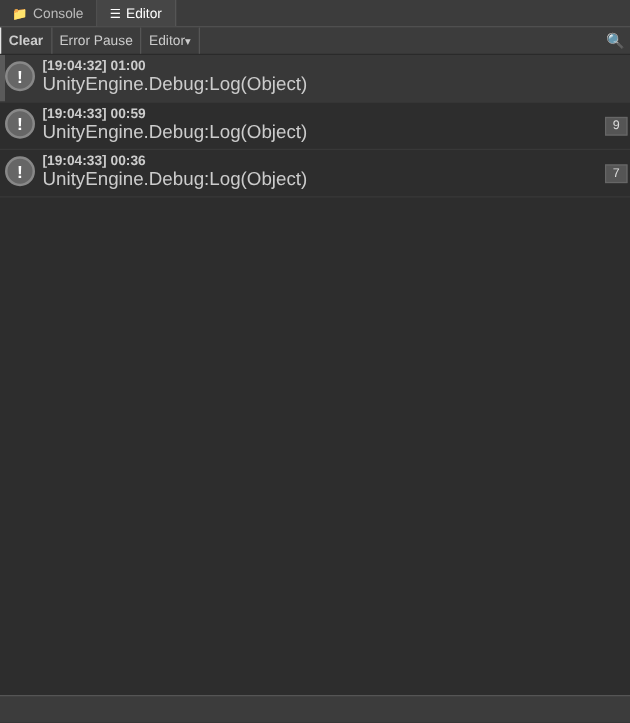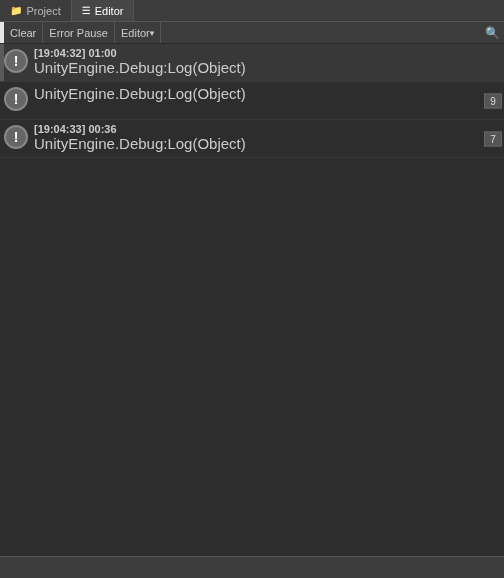--- a/index.html
+++ b/index.html
@@ -65,21 +65,22 @@
       cursor: pointer;
       border-right: 1px solid #555;
       background: none;
       border-top: none;
       border-bottom: none;
       border-left: none;
       white-space: nowrap;
     }
 
     .toolbar-btn:first-child {
-      border-left: 4px solid #e5e5e5;
+      border-left: 1px solid #e5e5e5;
+      font-weight: bold;
     }
 
     .toolbar-btn.dropdown::after {
       content: ' ▾';
       font-size: 9px;
     }
 
     .search-area {
       margin-left: auto;
       display: flex;
@@ -193,21 +194,21 @@
     }
   </style>
 </head>
 <body>
 
 <div class="main-container">
 
   <div class="tab-bar">
     <div class="tab">
       <span class="tab-icon">📁</span>
-      <span>Project</span>
+      <span>Console</span>
     </div>
     <div class="tab active">
       <span class="tab-icon">☰</span>
       <span>Editor</span>
     </div>
   </div>
 
   <div class="toolbar">
     <button class="toolbar-btn">Clear</button>
     <button class="toolbar-btn">Error Pause</button>
@@ -224,20 +225,21 @@
       <div class="log-icon error">!</div>
       <div class="log-text">
         <span class="log-timestamp">[19:04:32] 01:00</span>
         <span class="log-message">UnityEngine.Debug:Log(Object)</span>
       </div>
     </div>
 
     <div class="log-entry" style="position:relative;">
       <div class="log-icon error">!</div>
       <div class="log-text">
+        <span class="log-timestamp">[19:04:33] 00:59</span>
         <span class="log-message">UnityEngine.Debug:Log(Object)</span>
       </div>
       <div class="log-count">9</div>
     </div>
 
     <div class="log-entry" style="position:relative;">
       <div class="log-icon error">!</div>
       <div class="log-text">
         <span class="log-timestamp">[19:04:33] 00:36</span>
         <span class="log-message">UnityEngine.Debug:Log(Object)</span>

